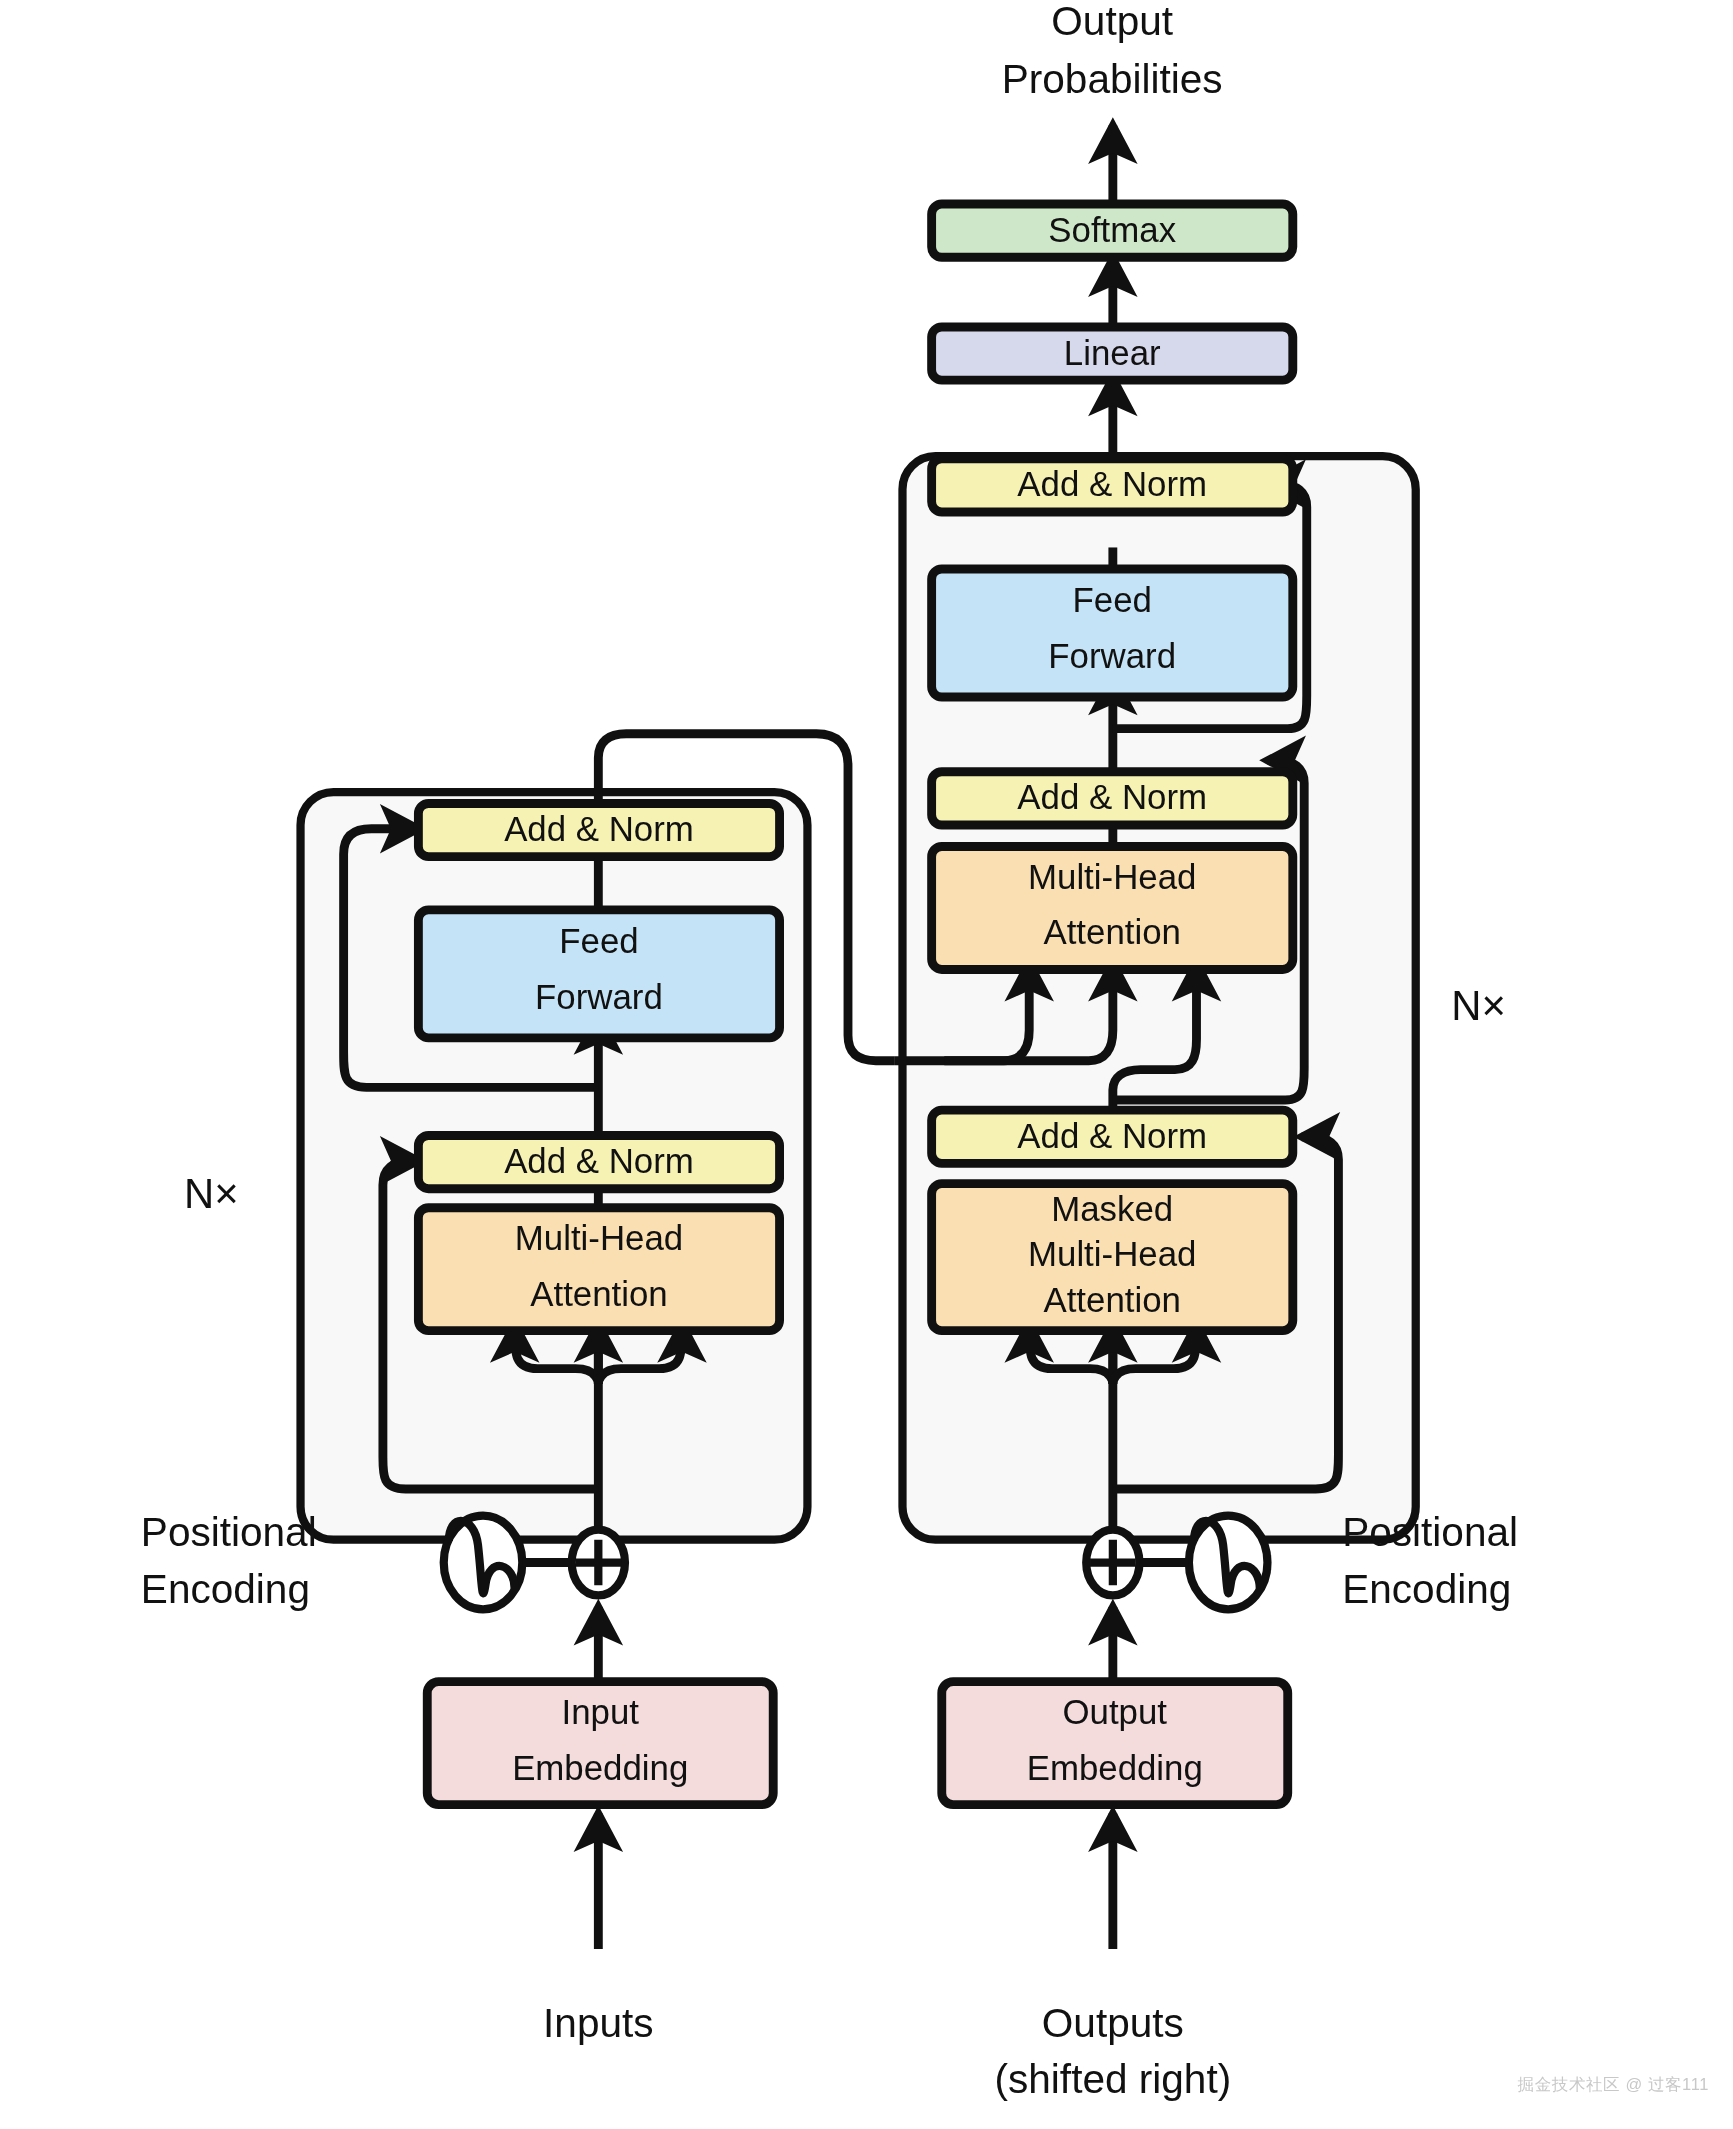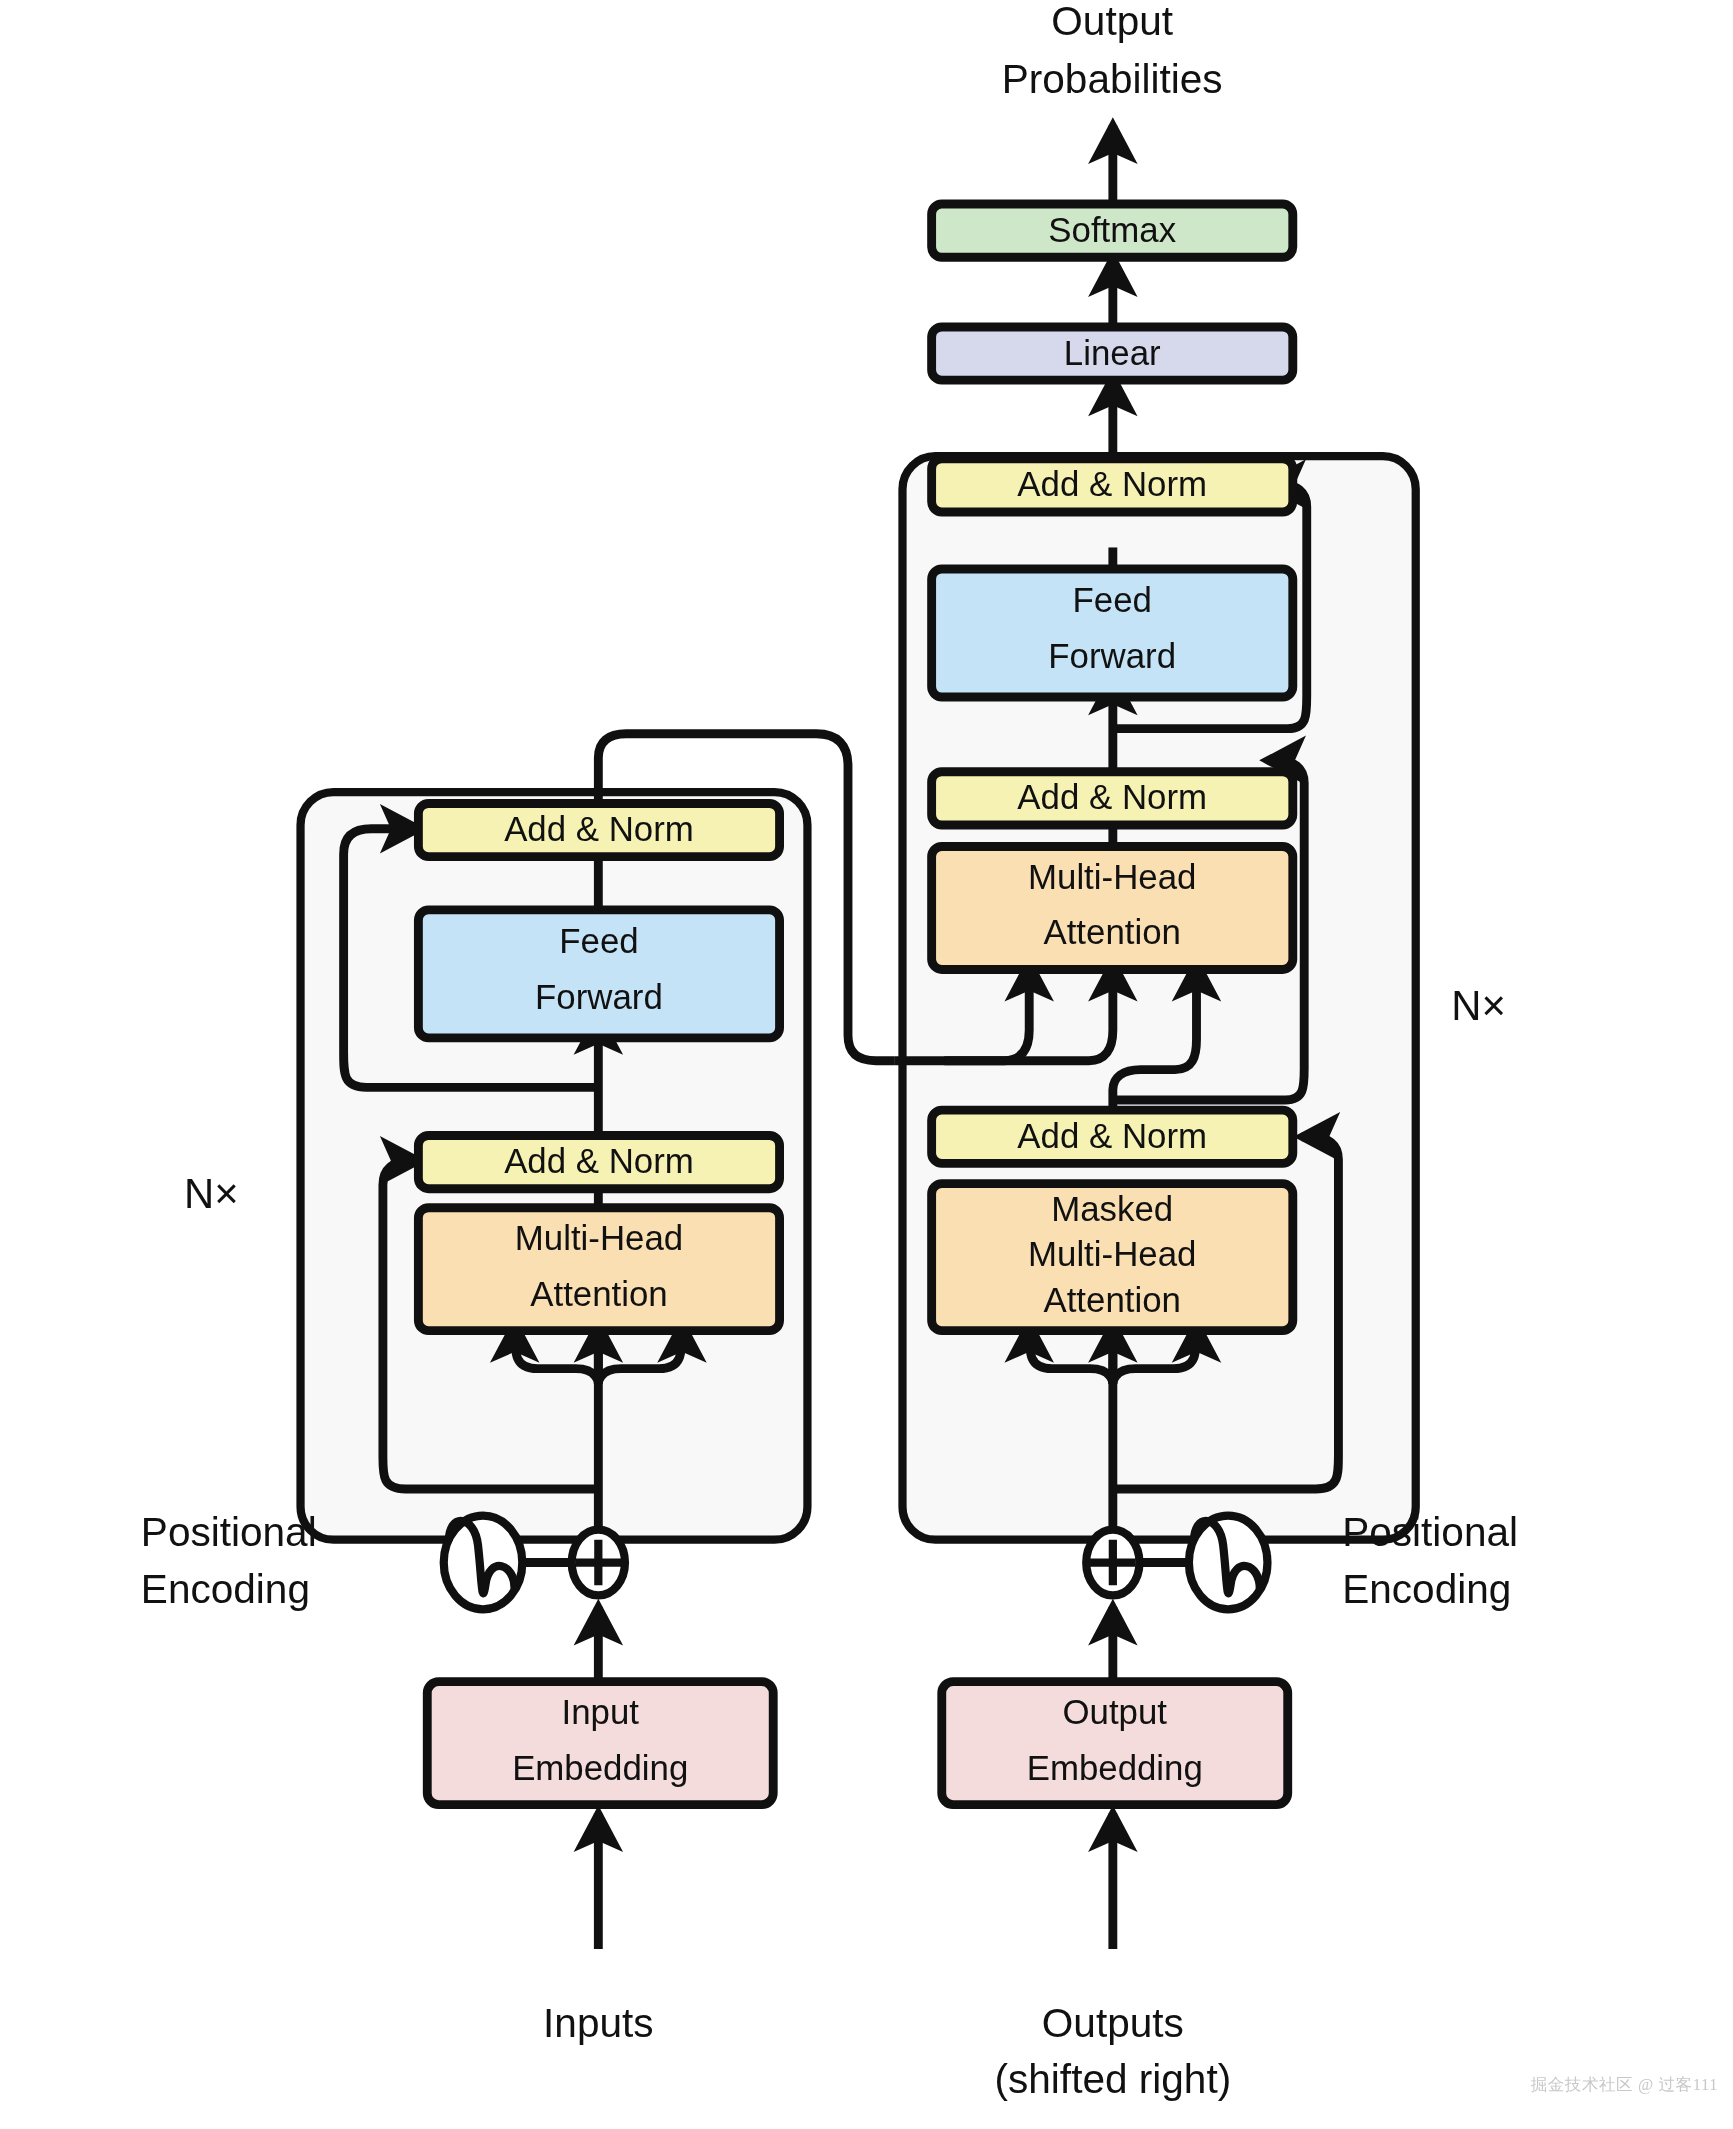--- a/index.html
+++ b/index.html
@@ -26,25 +26,25 @@
     text-anchor: middle;
     dominant-baseline: middle;
     fill: #111111;
   }
   .outer-label {
     font-family: "Liberation Sans", sans-serif;
     fill: #111111;
   }
   .wm {
     position: absolute;
-    right: 16px;
+    right: 25px;
     bottom: 33px;
     color: #c8c8c8;
     font-size: 16.5px;
-    font-family: Liberation Serif, serif;
+    font-family: Liberation Sans, sans-serif;
     letter-spacing: 0.6px;
     white-space: nowrap;
     user-select: none;
   }
 </style>
 </head>
 <body>
 
 <svg id="diagram" viewBox="0 0 2736 3360" xmlns="http://www.w3.org/2000/svg">
   <defs>

